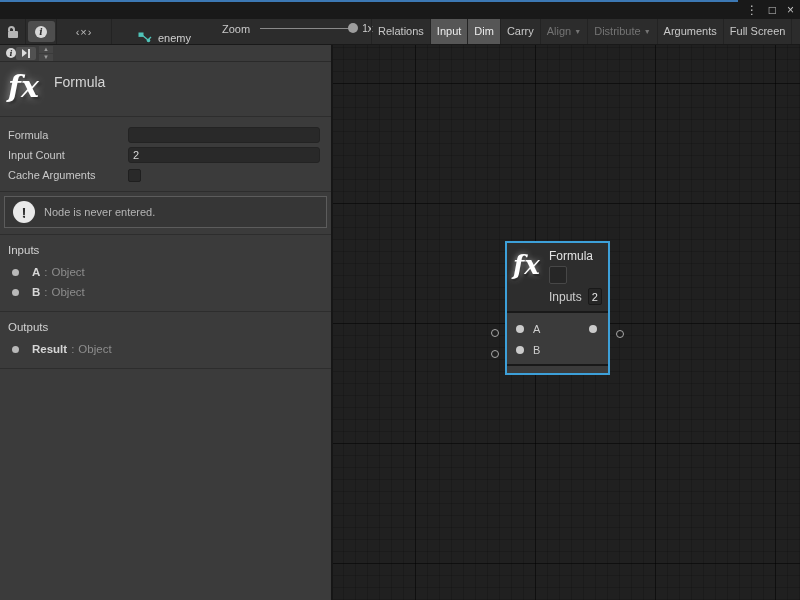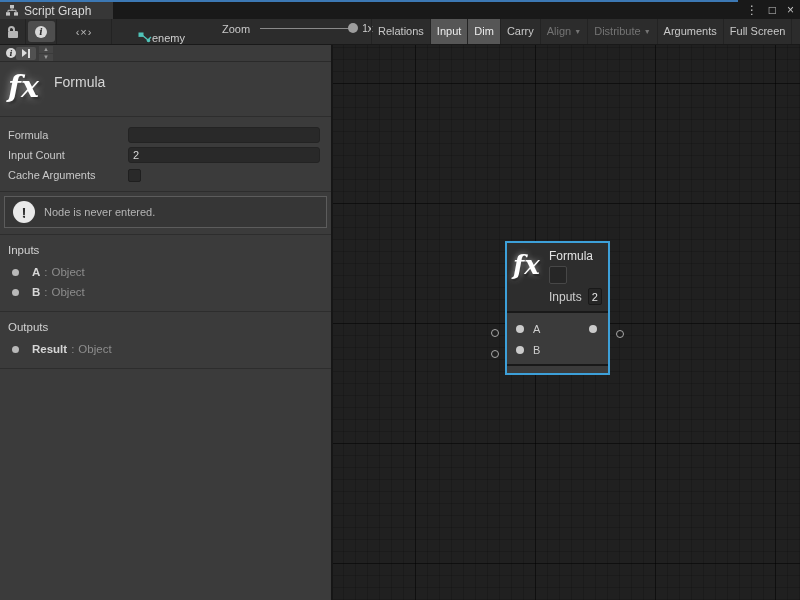--- a/index.html
+++ b/index.html
@@ -26,21 +26,21 @@
   .lock-body { width:10px; height:7px; background:#b5b5b5; border-radius:1px; }
   .info-btn { left:26px; width:31px; }
   .info-btn .press { width:27px; height:21px; background:#4e4e4e; border-radius:3px;
                      display:flex; align-items:center; justify-content:center; }
   .info-circle { width:12px; height:12px; border-radius:50%; background:#d8d8d8; color:#2d2d2d;
                  font:italic bold 9px "DejaVu Serif", serif; display:flex; align-items:center;
                  justify-content:center; }
   .info-circle.small { width:10px; height:10px; font-size:8px; }
   .code-btn { left:57px; width:55px; color:#bdbdbd; font-size:11px; letter-spacing:1px; }
 
-  .crumb { position:absolute; left:138px; top:0; height:37px; display:flex; align-items:center; }
+  .crumb { position:absolute; left:138px; top:0; height:37px; display:flex; align-items:center; gap:6px; }
   .crumb-label { font-size:11px; color:#cfcfcf; }
   .zoom-group { position:absolute; left:222px; top:0; height:19px; display:flex; align-items:center; }
   .zoom-label { font-size:11px; color:#c9c9c9; }
   .zoom-track { position:relative; width:94px; height:1px; background:#8a8a8a; margin-left:10px; }
   .zoom-handle { position:absolute; right:-4px; top:-5px; width:10px; height:10px; border-radius:50%;
                  background:#9d9d9d; }
   .zoom-value { font-size:10px; color:#cfcfcf; margin-left:8px; }
 
   .tb-buttons { position:absolute; left:371px; top:0; height:25px; display:flex; }
   .tb-btn { padding:0 6px; font-size:11px; color:#c8c8c8; line-height:25px; border-left:1px solid #232323;
@@ -136,31 +136,20 @@
   .hollow.r1 { right:-16px; top:87px; }
 
   
   svg { display:block; }
 </style>
 </head>
 <body>
 
 <div class="titlebar">
   <div class="focus-line"></div>
-  <div class="tab">
-    <span>
-      <svg width="12" height="11" viewBox="0 0 12 11">
-        <rect x="4" y="0" width="4" height="3.4" fill="#c3c3c3"></rect>
-        <rect x="0" y="7.2" width="4" height="3.4" fill="#c3c3c3"></rect>
-        <rect x="8" y="7.2" width="4" height="3.4" fill="#c3c3c3"></rect>
-        <path d="M6 3.4 V5.3 M2 7.2 V5.3 H10 V7.2" stroke="#c3c3c3" fill="none" stroke-width="1"></path>
-      </svg>
-    </span>
-    <span class="tab-label">Script Graph</span>
-  </div>
   <div class="win-controls">
     <span>⋮</span>
     <span>□</span>
     <span>×</span>
   </div>
 </div>
 
 <div class="toolbar">
   <div class="icon-btn lock-btn">
     <span>

